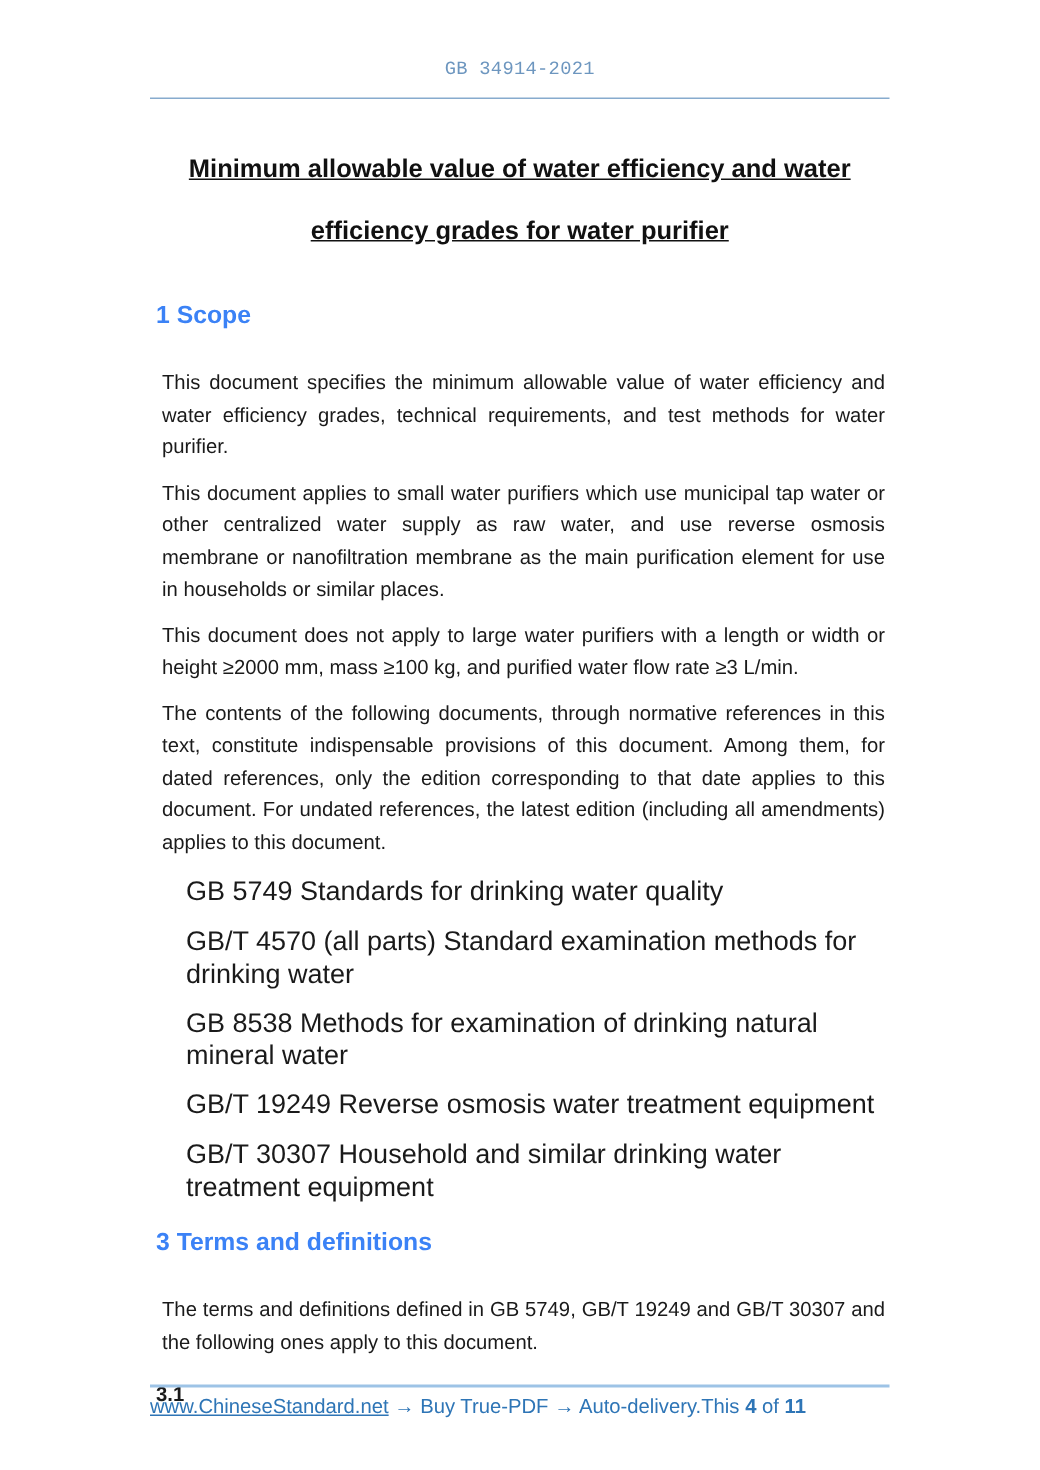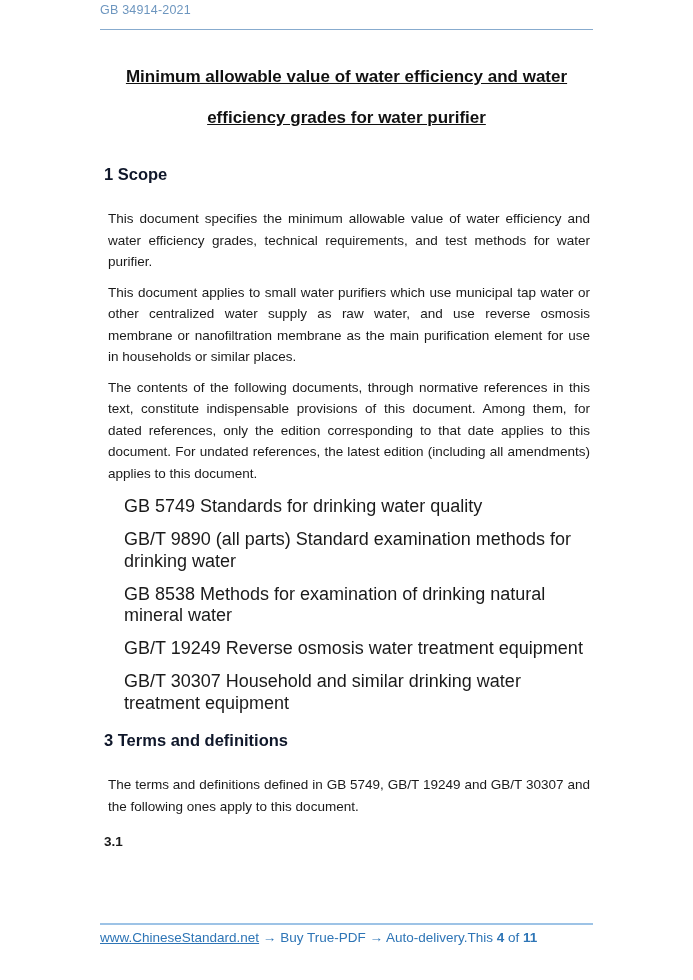--- a/index.html
+++ b/index.html
@@ -12,22 +12,25 @@
     width: 693px;
     height: 980px;
     background: #ffffff;
     font-family: "Liberation Sans", sans-serif;
     color: #1a1a1a;
     overflow: hidden;
     box-sizing: border-box;
   }
   .doc-header {
     margin: 0 100px;
+    padding-top: 36px;
     padding-bottom: 11px;
     border-bottom: 1.5px solid #87abce;
+    text-align: center;
+    font-family: Liberation Mono, monospace;
   }
   .doc-number {
     font-size: 12.5px;
     color: #6d96bf;
     letter-spacing: 0.2px;
   }
   .doc-title {
     margin: 26px 102px 24px 102px;
     text-align: center;
     font-size: 17px;
@@ -35,21 +38,21 @@
     line-height: 41px;
     color: #111111;
     text-decoration: underline;
   }
   .content {
     margin: 0 103px 0 104px;
   }
   .section-heading {
     font-size: 16.5px;
     font-weight: bold;
-    color: #0f172a;
+    color: #3b82f6;
     margin: 14px 0 22px 0;
     line-height: 24px;
   }
   .para {
     font-size: 13.5px;
     line-height: 21.5px;
     text-align: justify;
     margin: 0 0 9px 4px;
     color: #1a1a1a;
   }
@@ -106,26 +109,27 @@
   <div class="doc-title">
     <div>Minimum allowable value of water efficiency and water</div>
     <div>efficiency grades for water purifier</div>
   </div>
 
   <div class="content">
 
     <div class="section-heading">1 Scope</div>
     <p class="para">This document specifies the minimum allowable value of water efficiency and water efficiency grades, technical requirements, and test methods for water purifier.</p>
     <p class="para">This document applies to small water purifiers which use municipal tap water or other centralized water supply as raw water, and use reverse osmosis membrane or nanofiltration membrane as the main purification element for use in households or similar places.</p>
+    <p class="para">This document does not apply to large water purifiers with a length or width or height ≥2000 mm, mass ≥100 kg, and purified water flow rate ≥3 L/min.</p>
 
     <p class="para">The contents of the following documents, through normative references in this text, constitute indispensable provisions of this document. Among them, for dated references, only the edition corresponding to that date applies to this document. For undated references, the latest edition (including all amendments) applies to this document.</p>
 
     <div class="ref-list">
       <div class="ref-item">GB 5749 Standards for drinking water quality</div>
-      <div class="ref-item">GB/T 9890 (all parts) Standard examination methods for drinking water</div>
+      <div class="ref-item">GB/T 4570 (all parts) Standard examination methods for drinking water</div>
       <div class="ref-item">GB 8538 Methods for examination of drinking natural mineral water</div>
       <div class="ref-item">GB/T 19249 Reverse osmosis water treatment equipment</div>
       <div class="ref-item">GB/T 30307 Household and similar drinking water treatment equipment</div>
     </div>
 
     <div class="section-heading">3 Terms and definitions</div>
     <p class="para">The terms and definitions defined in GB 5749, GB/T 19249 and GB/T 30307 and the following ones apply to this document.</p>
     <div class="subsection-number">3.1</div>
 
   </div>

